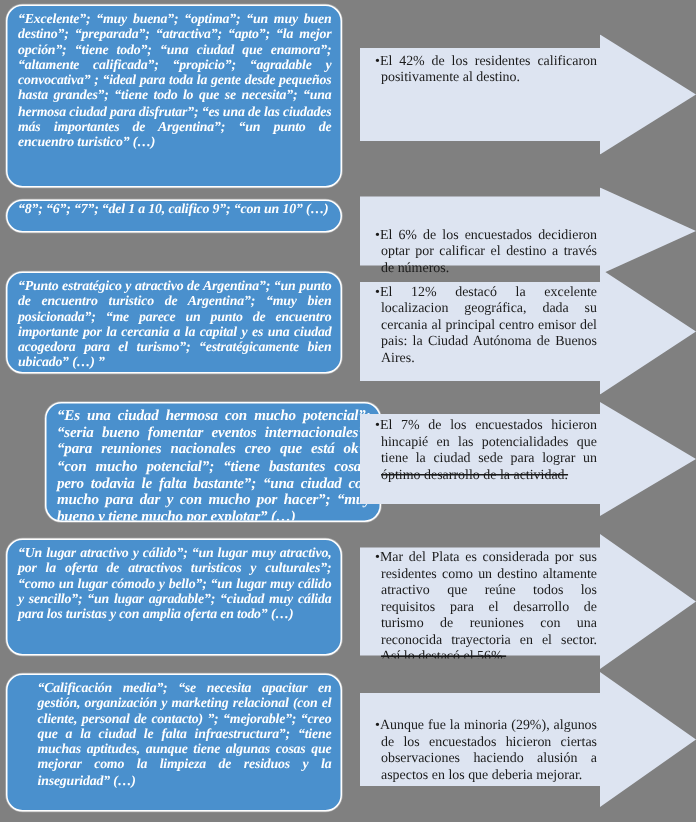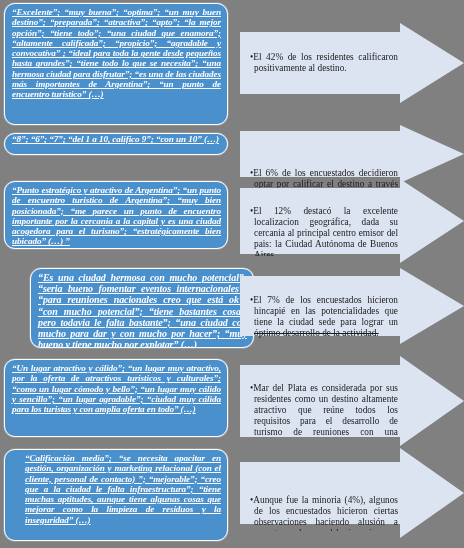--- a/index.html
+++ b/index.html
@@ -40,36 +40,36 @@
     color: #ffffff;
     font-style: italic;
     font-weight: bold;
     text-align: justify;
     padding: 3px 6px 2px 7px;
     line-height: 1.12;
     letter-spacing: -0.1px;
     box-shadow: 0 0 0 0.5px rgba(255,255,255,0.35);
     overflow: hidden;
   }
-  .quote-inner { display: block; text-decoration: underline; }
+  .quote-inner { display: block; }
 
   
   .arrow {
     position: absolute;
     box-sizing: border-box;
     background: #dde4f1;
     color: #1a1a1a;
     font-size: 9.3px;
     line-height: 1.18;
     text-align: justify;
     overflow: hidden;
   }
   .arrow-text {
     display: block;
-    padding: 20px 6px 4px 4px;
+    padding: 4px 6px 4px 4px;
     text-indent: -4px;
     padding-left: 10px;
   }
   .arrow-text .bullet {
     font-family: "Liberation Serif", serif;
   }
   .strike {
     font-weight: normal;
     text-decoration: line-through;
     display: inline;
@@ -143,17 +143,17 @@
   </div>
 
   <div class="row" style="top:0px;">
     <div class="quote" style="top:449px; width:224px; height:92px; font-size:9.2px;padding-left:20px;">
       <span class="quote-inner">“Calificación media”; “se necesita apacitar en gestión, organización y marketing relacional (con el cliente, personal de contacto) ”; “mejorable”; “creo que a la ciudad le falta infraestructura”; “tiene muchas aptitudes, aunque tiene algunas cosas que mejorar como la limpieza de residuos y la inseguridad” (…)</span>
     </div>
     <svg class="arrow-wrap" style="left:240px; top:448px;" width="224" height="90" viewBox="0 0 224 90">
       <polygon points="0,14 160,14 160,0 224,45 160,90 160,76 0,76" fill="#dde4f1"></polygon>
     </svg>
     <div class="arrow" style="left:244px; top:475px; width:160px; height:56px; background:transparent;">
-      <span class="arrow-text"><span class="bullet">•</span><span>Aunque fue la minoria (4%), algunos de los encuestados hicieron ciertas observaciones haciendo alusión a aspectos en los que deberia mejorar.</span></span>
+      <span class="arrow-text"><span class="bullet">•</span><span>Aunque fue la minoria (29%), algunos de los encuestados hicieron ciertas observaciones haciendo alusión a aspectos en los que deberia mejorar.</span></span>
     </div>
   </div>
 
 </div>
 
 </body></html>

